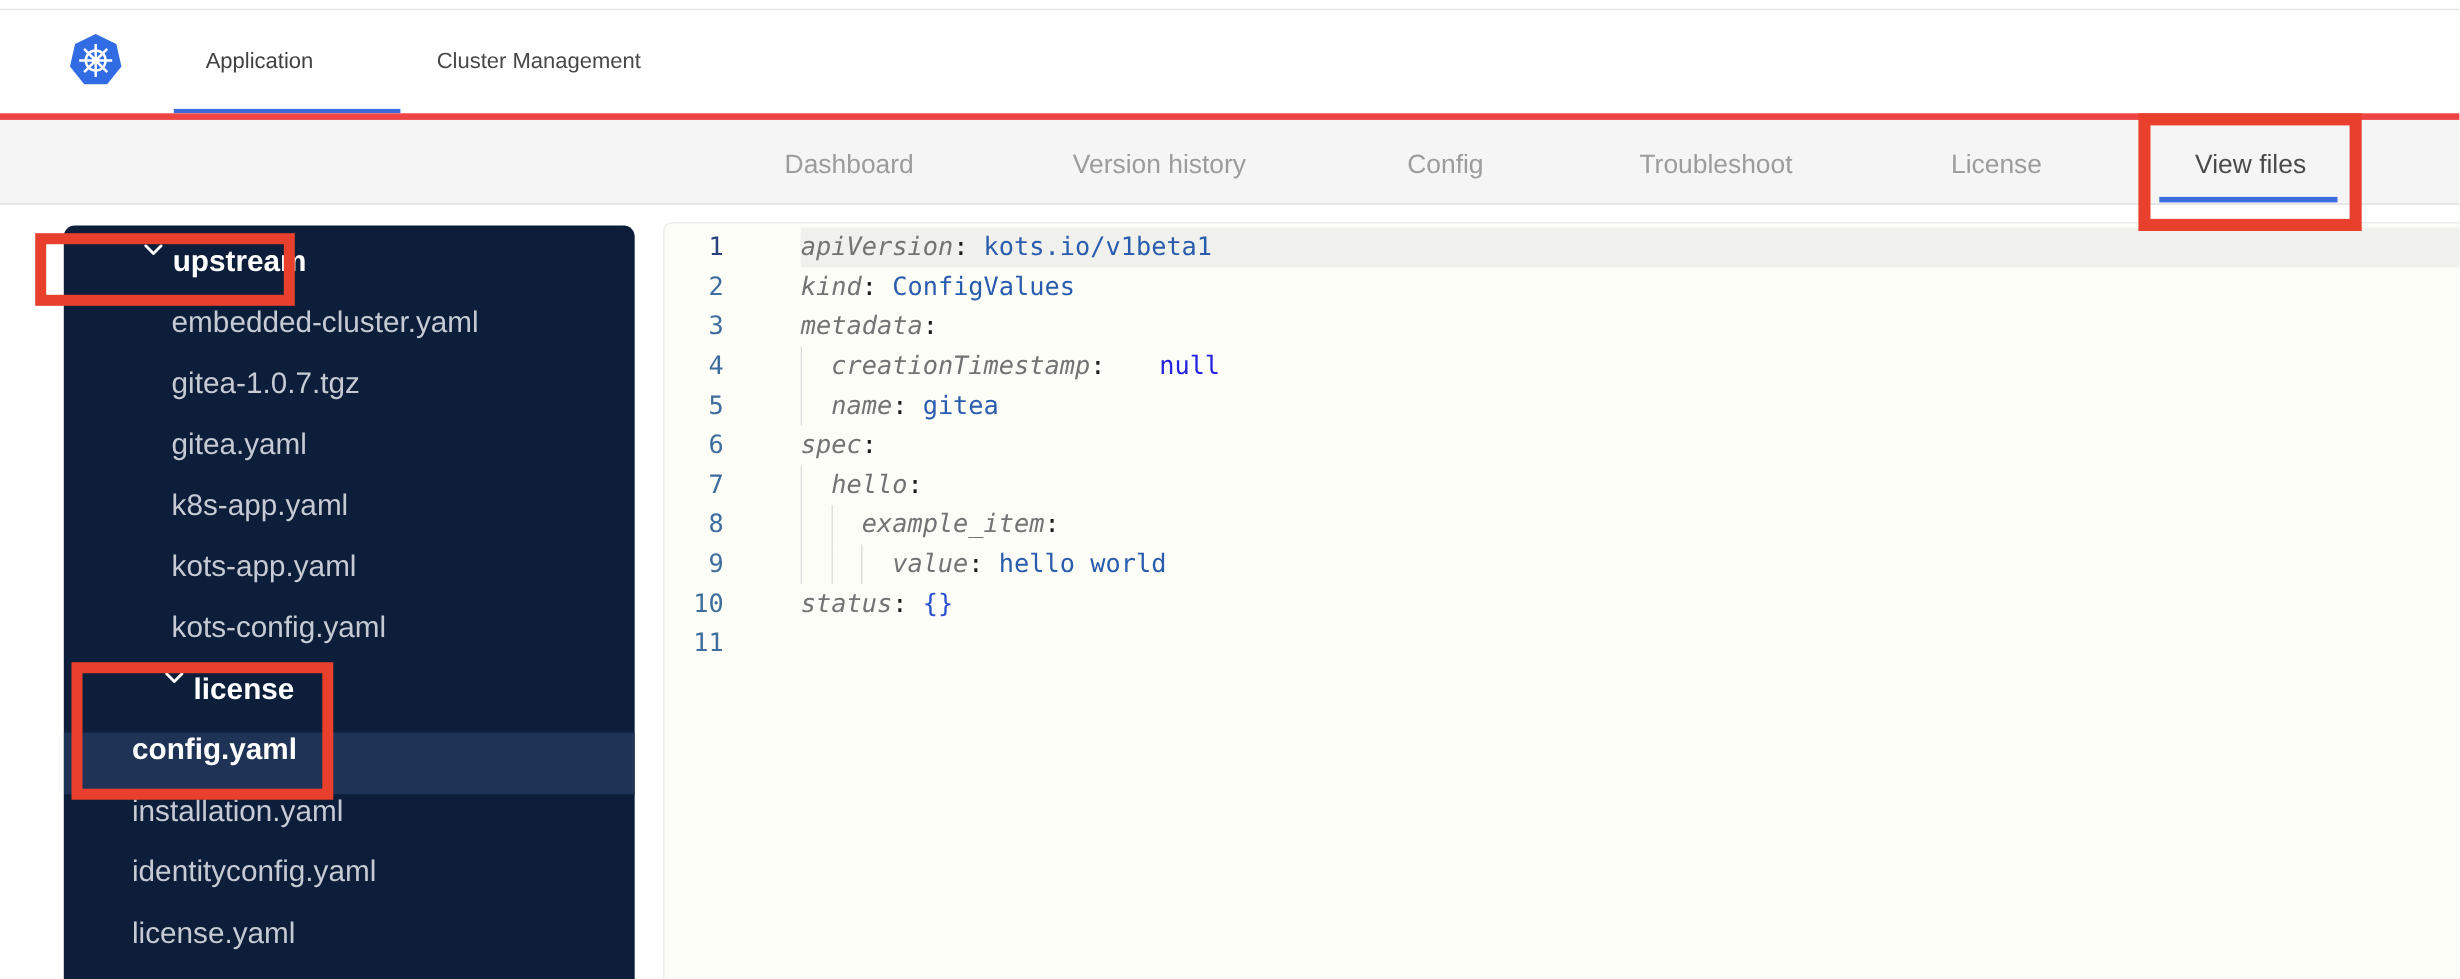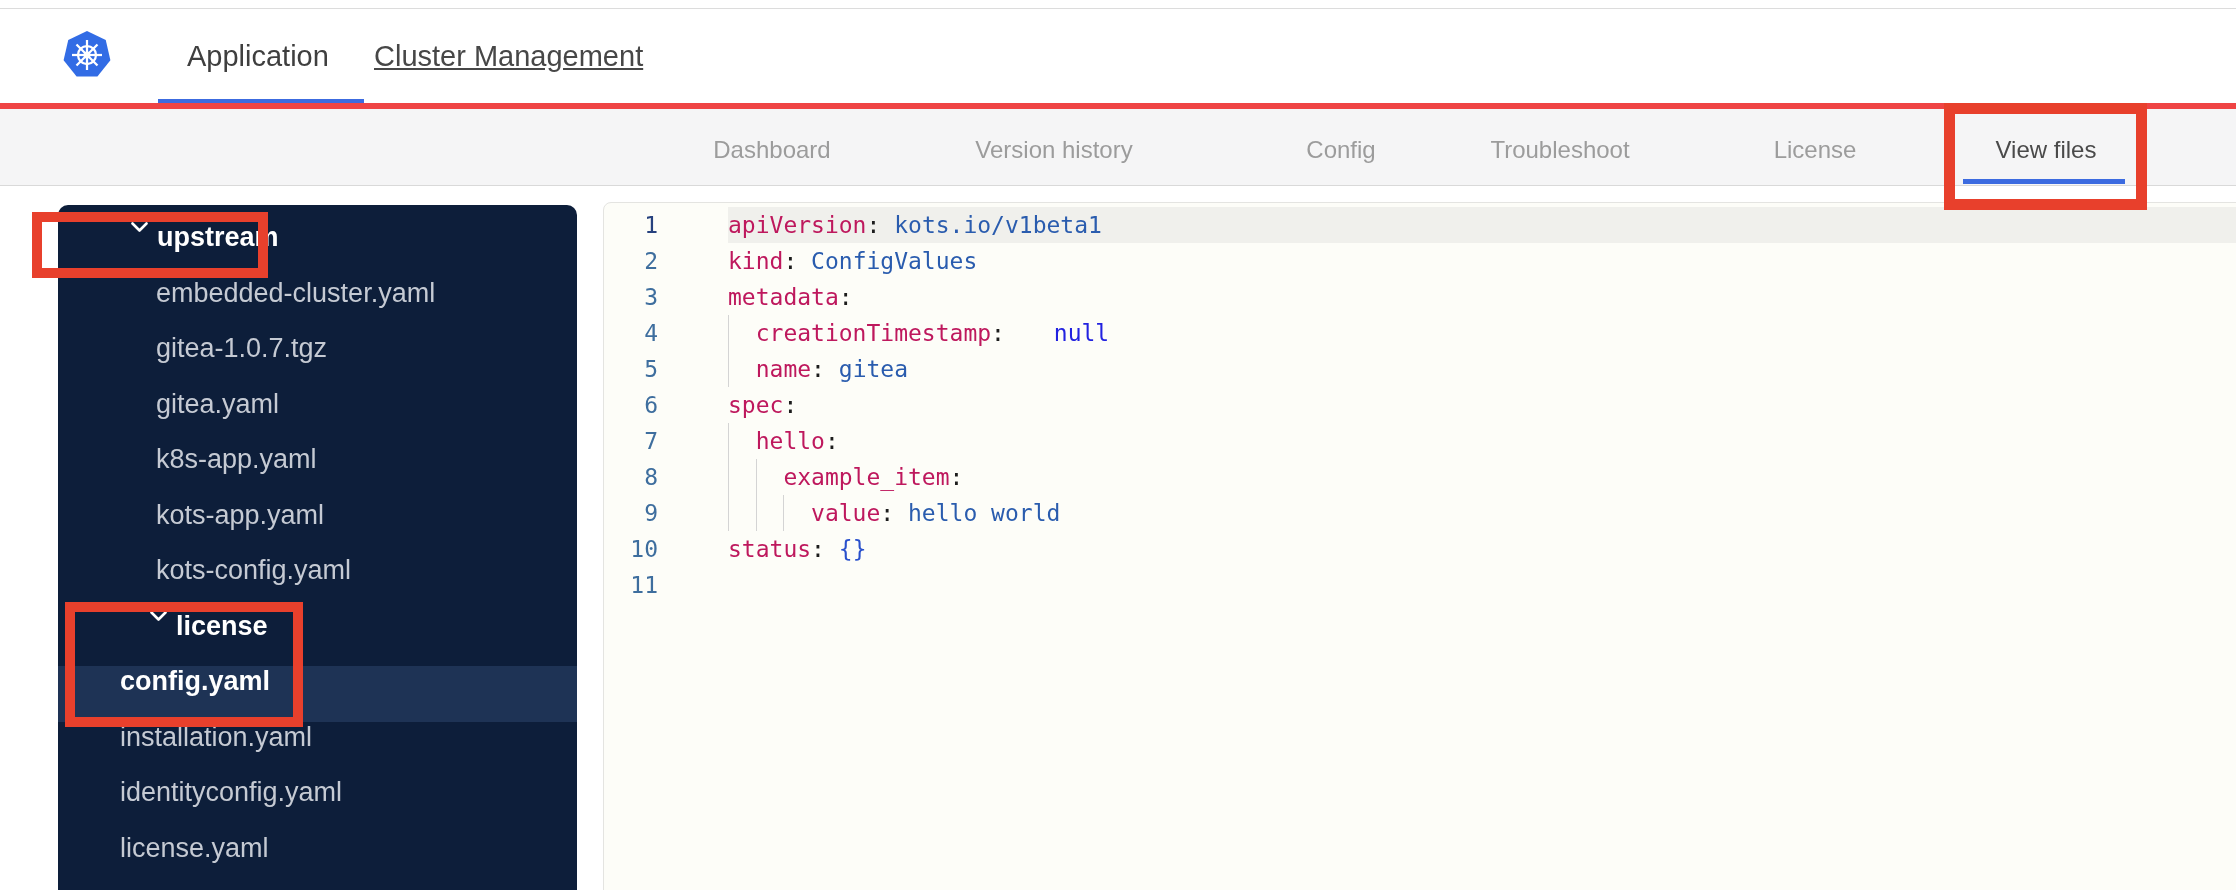--- a/index.html
+++ b/index.html
@@ -5,23 +5,23 @@
   * { margin:0; padding:0; box-sizing:border-box; }
   html,body { width:2236px; height:890px; background:#ffffff; overflow:hidden;
               font-family:"Liberation Sans", sans-serif; position:relative; }
 
   .top-hairline { position:absolute; left:0; top:8px; width:2236px; height:1px; background:#dcdcdc; }
 
   
   .header { position:absolute; left:0; top:9px; width:2236px; height:94px; background:#ffffff; }
   .k8s-logo { position:absolute; left:62px; top:19px; width:50px; height:54px; }
   .hdr-tab { position:absolute; top:0; height:94px; display:flex; align-items:center;
-             font-size:29px; color:#3f3f3f; cursor:pointer; }
+             font-size:20px; color:#3f3f3f; cursor:pointer; }
   .hdr-tab.t0 { left:187px; }
-  .hdr-tab.t1 { left:374px; color:#474747;text-decoration:underline; }
+  .hdr-tab.t1 { left:397px; color:#474747; }
   .hdr-underline { position:absolute; left:158px; top:90px; width:206px; height:4px; background:#3c6be0; }
 
   
   .subnav { position:absolute; left:0; top:103px; width:2236px; height:83px; background:#f5f5f6;
             border-top:6px solid #ef4444; border-bottom:1px solid #d9d9d9; }
   .sub-tab { position:absolute; top:0; height:81px; display:flex; align-items:center;
              transform:translateX(-50%); font-size:24px; color:#9c9c9c; cursor:pointer; white-space:nowrap; }
   .sub-tab.active { color:#4a4a4a; }
   .sub-underline { position:absolute; left:1963px; top:179px; width:162px; height:5px; background:#3c6be0; }
 
@@ -40,21 +40,21 @@
   
   .editor { position:absolute; left:603px; top:202px; width:1700px; height:760px;
             background:#fdfdf8; border:1px solid #e4e4e1; border-radius:8px;
             padding-top:4px; font-family:"DejaVu Sans Mono", monospace; font-size:23px; }
   .code-line { display:flex; height:36px; line-height:36px; white-space:pre; }
   .ln { flex:0 0 54px; text-align:right; color:#3e6e9e; user-select:none; }
   .code-line.active .ln { color:#26417e; }
   .lc { margin-left:70px; flex:1; }
   .code-line.active .lc { background:#f0f0ec; }
   .ig { display:inline-block; width:2ch; height:36px; border-left:1.5px solid #d4d4d4; vertical-align:top; }
-  .tok-k { color:#be185d; }
+  .tok-k { color:#737373;font-style:italic; }
   .tok-p { color:#1c1c1c; }
   .tok-v { color:#2a5cae; }
   .tok-kw { color:#2222e0;margin-left:35px; }
   .tok-b { color:#2950cc; }
 
   
   .anno { position:absolute; border:10px solid #e8402c; pointer-events:none; z-index:50; }
   .anno-upstream  { left:32px;   top:212px; width:236px; height:66px;  }
   .anno-userdata  { left:65px;   top:602px; width:238px; height:125px; }
   .anno-viewfiles { left:1944px; top:103px; width:203px; height:107px; border-width:11px; }
@@ -82,21 +82,21 @@
   </svg>
   <div class="hdr-tab t0">Application</div>
   <div class="hdr-tab t1">Cluster Management</div>
   <div class="hdr-underline"></div>
 </div>
 
 <div class="subnav">
   <div id="subtabs">
       <div class="sub-tab" style="left: 772px;">Dashboard</div>
       <div class="sub-tab" style="left: 1054px;">Version history</div>
-      <div class="sub-tab" style="left: 1341px;">Config</div>
+      <div class="sub-tab" style="left: 1314px;">Config</div>
       <div class="sub-tab" style="left: 1560px;">Troubleshoot</div>
       <div class="sub-tab" style="left: 1815px;">License</div>
       <div class="sub-tab active" style="left: 2046px;">View files</div>
     </div>
 </div>
 <div class="sub-underline"></div>
 
 <div class="sidebar">
   <div id="tree">
       <div class="tree-row folder pad-f0">

